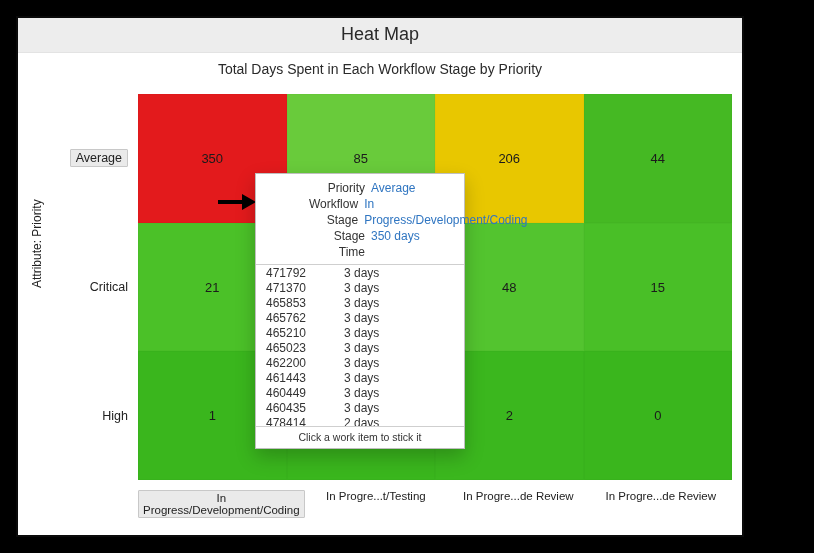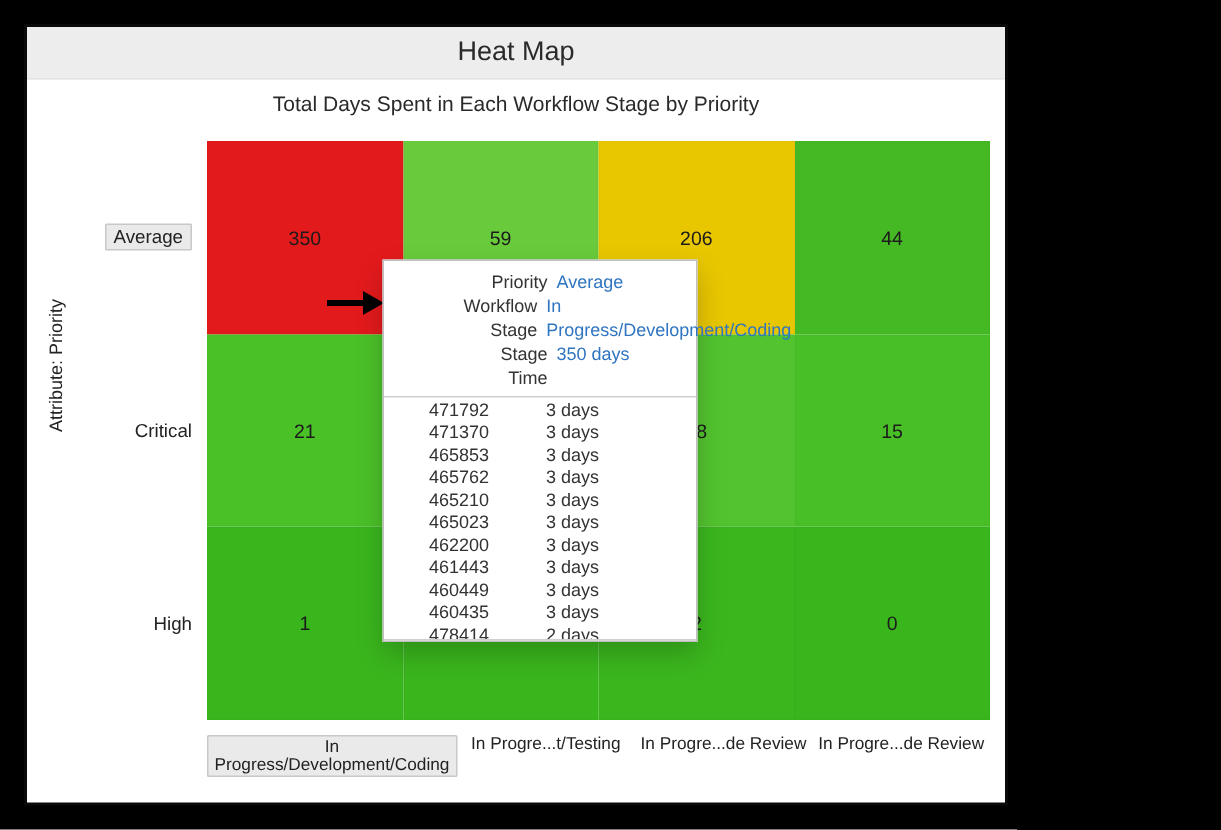--- a/index.html
+++ b/index.html
@@ -3,21 +3,21 @@
 <meta charset="utf-8">
 <style>
   * { box-sizing: border-box; }
   body {
     margin: 0;
     font-family: "Segoe UI", Arial, sans-serif;
     background: #000;
     padding: 18px;
   }
   .frame {
-    width: 652px;
+    width: 724px;
     height: 517px;
     background: #fff;
     box-shadow: 0 0 0 2px #0a0a0a;
     position: relative;
     overflow: hidden;
   }
   .header {
     background: #ededed;
     text-align: center;
     font-size: 18px;
@@ -137,21 +137,21 @@
     max-height: 163px;
     overflow-y: scroll;
     border-top: 1px solid #cfcfcf;
     border-bottom: 1px solid #cfcfcf;
     padding: 1px 0;
   }
   .tt-list::-webkit-scrollbar { width: 14px; }
   .tt-list::-webkit-scrollbar-track { background: #f0f0f0; }
   .tt-list::-webkit-scrollbar-thumb { background: #b8b8b8; }
   .tt-item { display: flex; padding: 0 12px 0 10px; line-height: 15px; font-size: 12px; }
-  .tt-id { width: 78px; margin-left: 20px; }
+  .tt-id { width: 78px; }
   .tt-dur { flex: 1; }
   .tt-foot {
     text-align: center;
     font-size: 10.5px;
     padding: 4px 0 5px;
     color: #333;
   }
   .arrow {
     position: absolute;
     left: 198px;
@@ -180,21 +180,21 @@
         <span>Critical</span>
       </div>
     <div class="ylabel-wrap">
         <span>High</span>
       </div>
   </div>
 
   <div class="chart-area">
     <div class="row">
       <div class="cell" style="background:#e31a1c">350</div>
-      <div class="cell" style="background:#69cb3b">59</div>
+      <div class="cell" style="background:#69cb3b">85</div>
       <div class="cell" style="background:#e8c700">206</div>
       <div class="cell" style="background:#45b923">44</div>
     </div>
     <div class="row">
       <div class="cell" style="background:#4bc128">21</div>
       <div class="cell" style="background:#4bc128"></div>
       <div class="cell" style="background:#53c42f">48</div>
       <div class="cell" style="background:#49bf27">15</div>
     </div>
     <div class="row">
@@ -271,15 +271,16 @@
         </div>
       <div class="tt-item">
           <span class="tt-id">460435</span>
           <span class="tt-dur">3 days</span>
         </div>
       <div class="tt-item">
           <span class="tt-id">478414</span>
           <span class="tt-dur">2 days</span>
         </div>
     </div>
+    <div class="tt-foot">Click a work item to stick it</div>
   </div>
 
 </div>
 
 </body></html>

